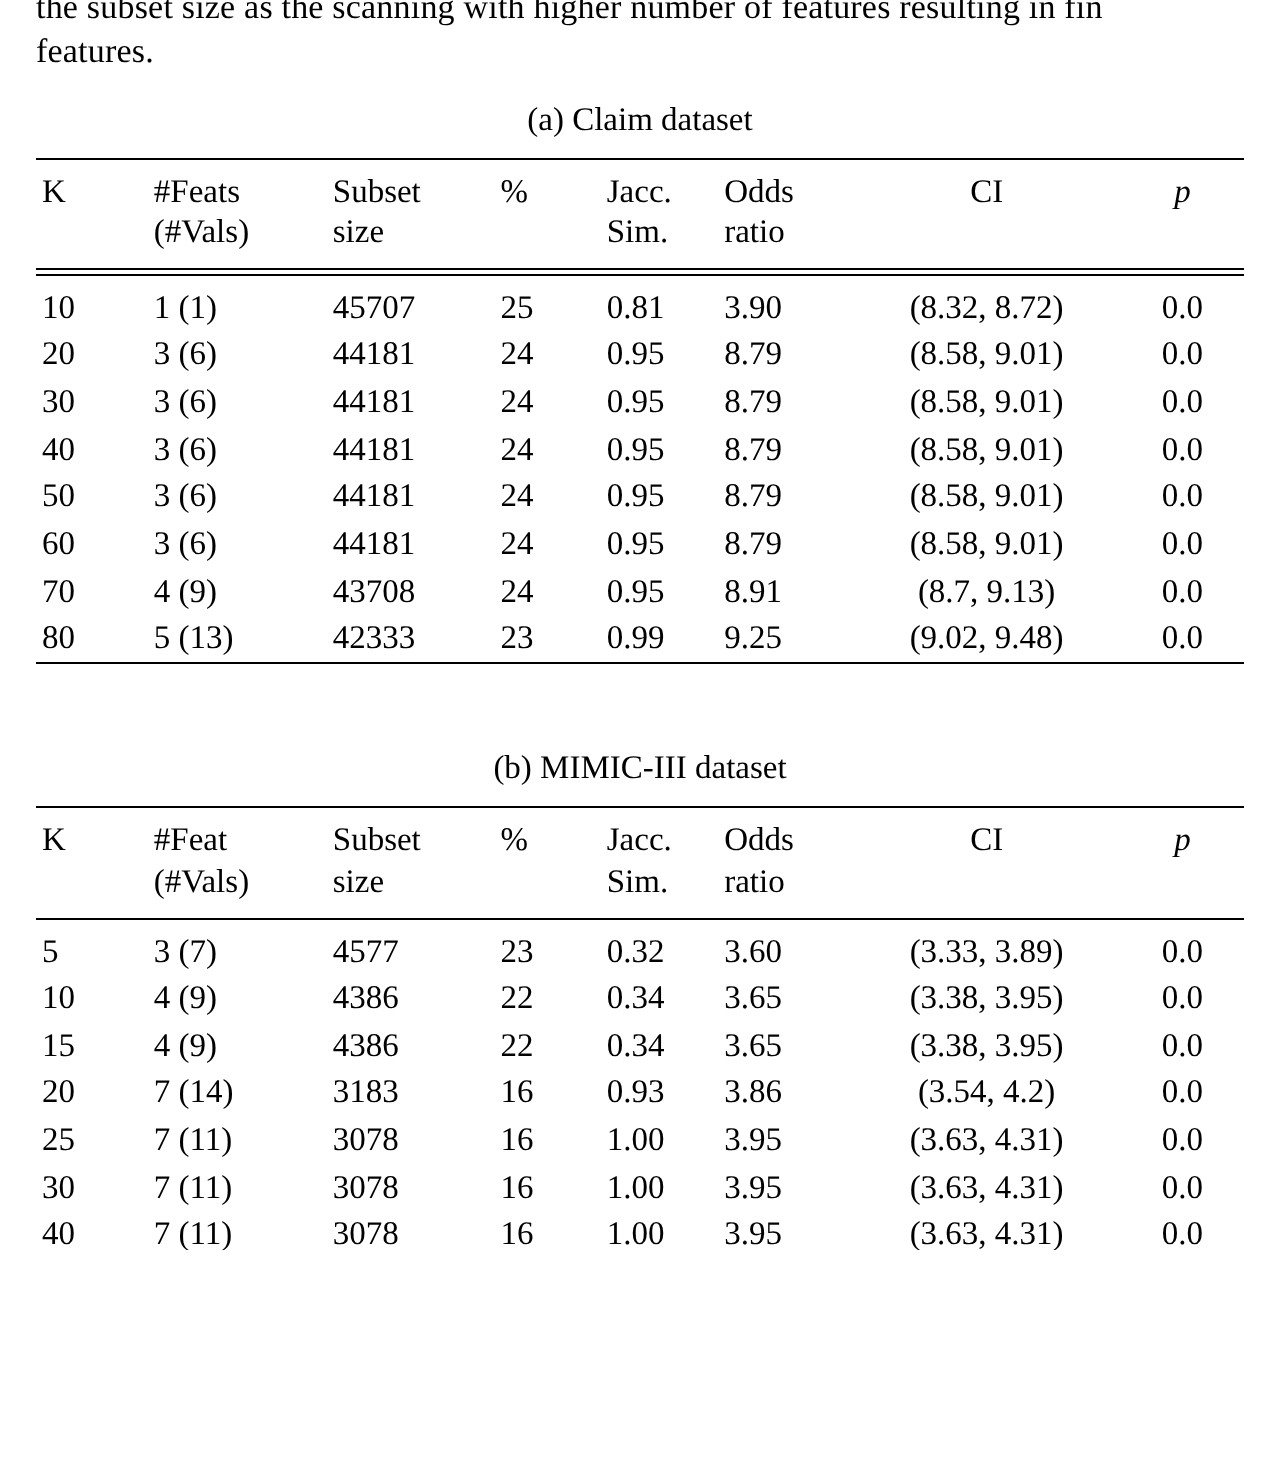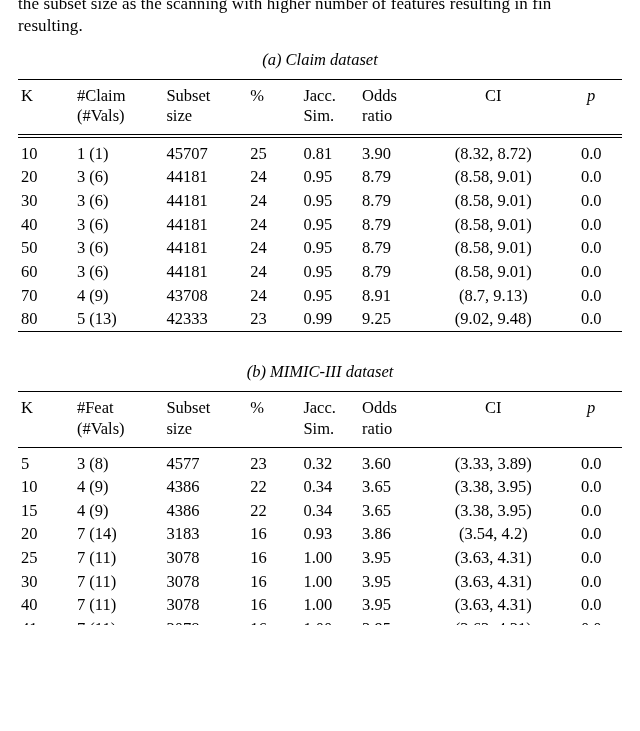--- a/index.html
+++ b/index.html
@@ -21,24 +21,23 @@
   .intro {
     margin: -7px 0 0 0;
     font-size: 17px;
     line-height: 1.28;
     letter-spacing: 0.1px;
   }
   .caption {
     text-align: center;
     font-size: 16.5px;
     margin: 13px 0 9px 0;
-    font-style: italic;
   }
   .caption-b {
-    margin-top: 30px;
+    margin-top: 42px;
   }
   table.data-table {
     width: 100%;
     border-collapse: collapse;
     border-top: 1.6px solid #000;
     border-bottom: 1.6px solid #000;
     font-size: 16.5px;
     table-layout: fixed;
   }
   table.data-table thead th {
@@ -69,30 +68,30 @@
   table.data-table th:nth-child(8), table.data-table td:nth-child(8) { width: 10%; text-align: center; }
   table.data-table th:nth-child(8) { font-style: italic; }
 </style>
 </head>
 <body>
 
 <div class="page">
 
   <p class="intro">
     <span>the subset size as the scanning with higher number of features resulting in fin</span><br>
-    <span>resulting.</span>
+    <span>features.</span>
   </p>
 
   <div class="table-block">
     <div class="caption">(a) Claim dataset</div>
     <table class="data-table rule-double" data-table="0">
         <thead>
           <tr>
             <th><span>K</span></th>
-            <th><span>#Claim</span><br><span>(#Vals)</span></th>
+            <th><span>#Feats</span><br><span>(#Vals)</span></th>
             <th><span>Subset</span><br><span>size</span></th>
             <th><span>%</span></th>
             <th><span>Jacc.</span><br><span>Sim.</span></th>
             <th><span>Odds</span><br><span>ratio</span></th>
             <th><span>CI</span></th>
             <th><span>p</span></th>
           </tr>
         </thead>
         <tbody>
           <tr>
@@ -190,21 +189,21 @@
             <th><span>%</span></th>
             <th><span>Jacc.</span><br><span>Sim.</span></th>
             <th><span>Odds</span><br><span>ratio</span></th>
             <th><span>CI</span></th>
             <th><span>p</span></th>
           </tr>
         </thead>
         <tbody>
           <tr>
             <td>5</td>
-            <td>3 (8)</td>
+            <td>3 (7)</td>
             <td>4577</td>
             <td>23</td>
             <td>0.32</td>
             <td>3.60</td>
             <td>(3.33, 3.89)</td>
             <td>0.0</td>
           </tr>
           <tr>
             <td>10</td>
             <td>4 (9)</td>

